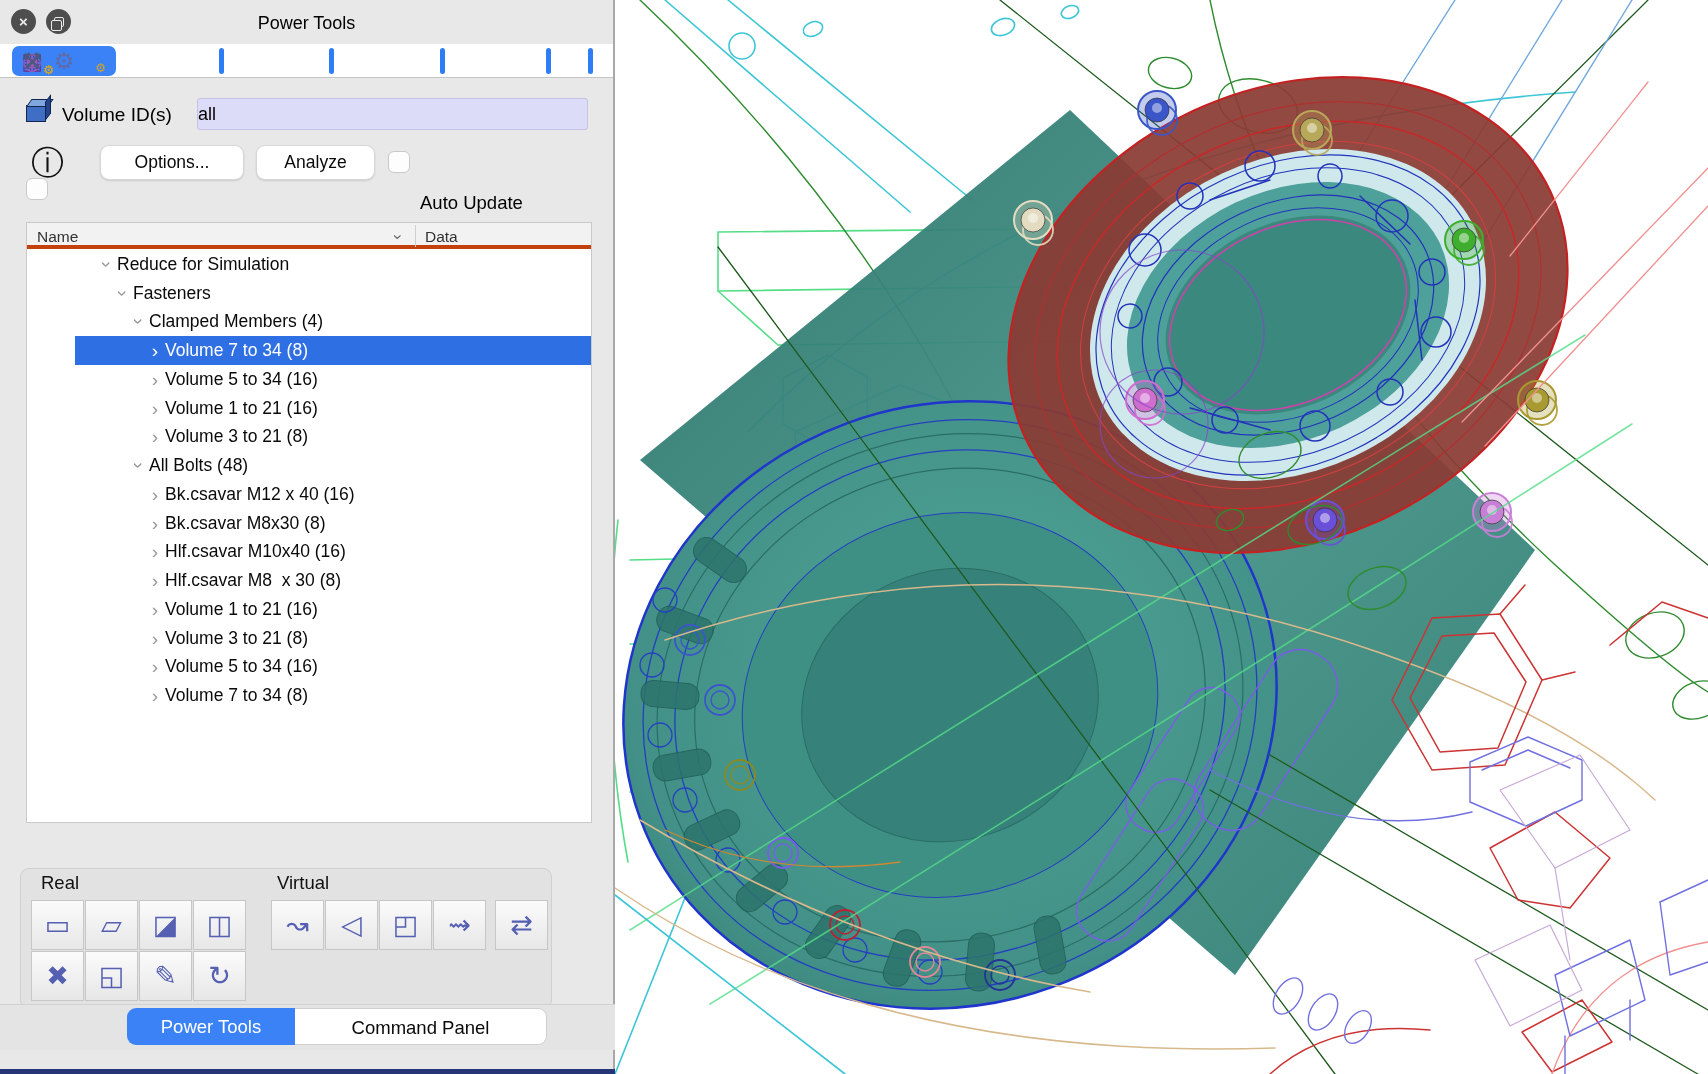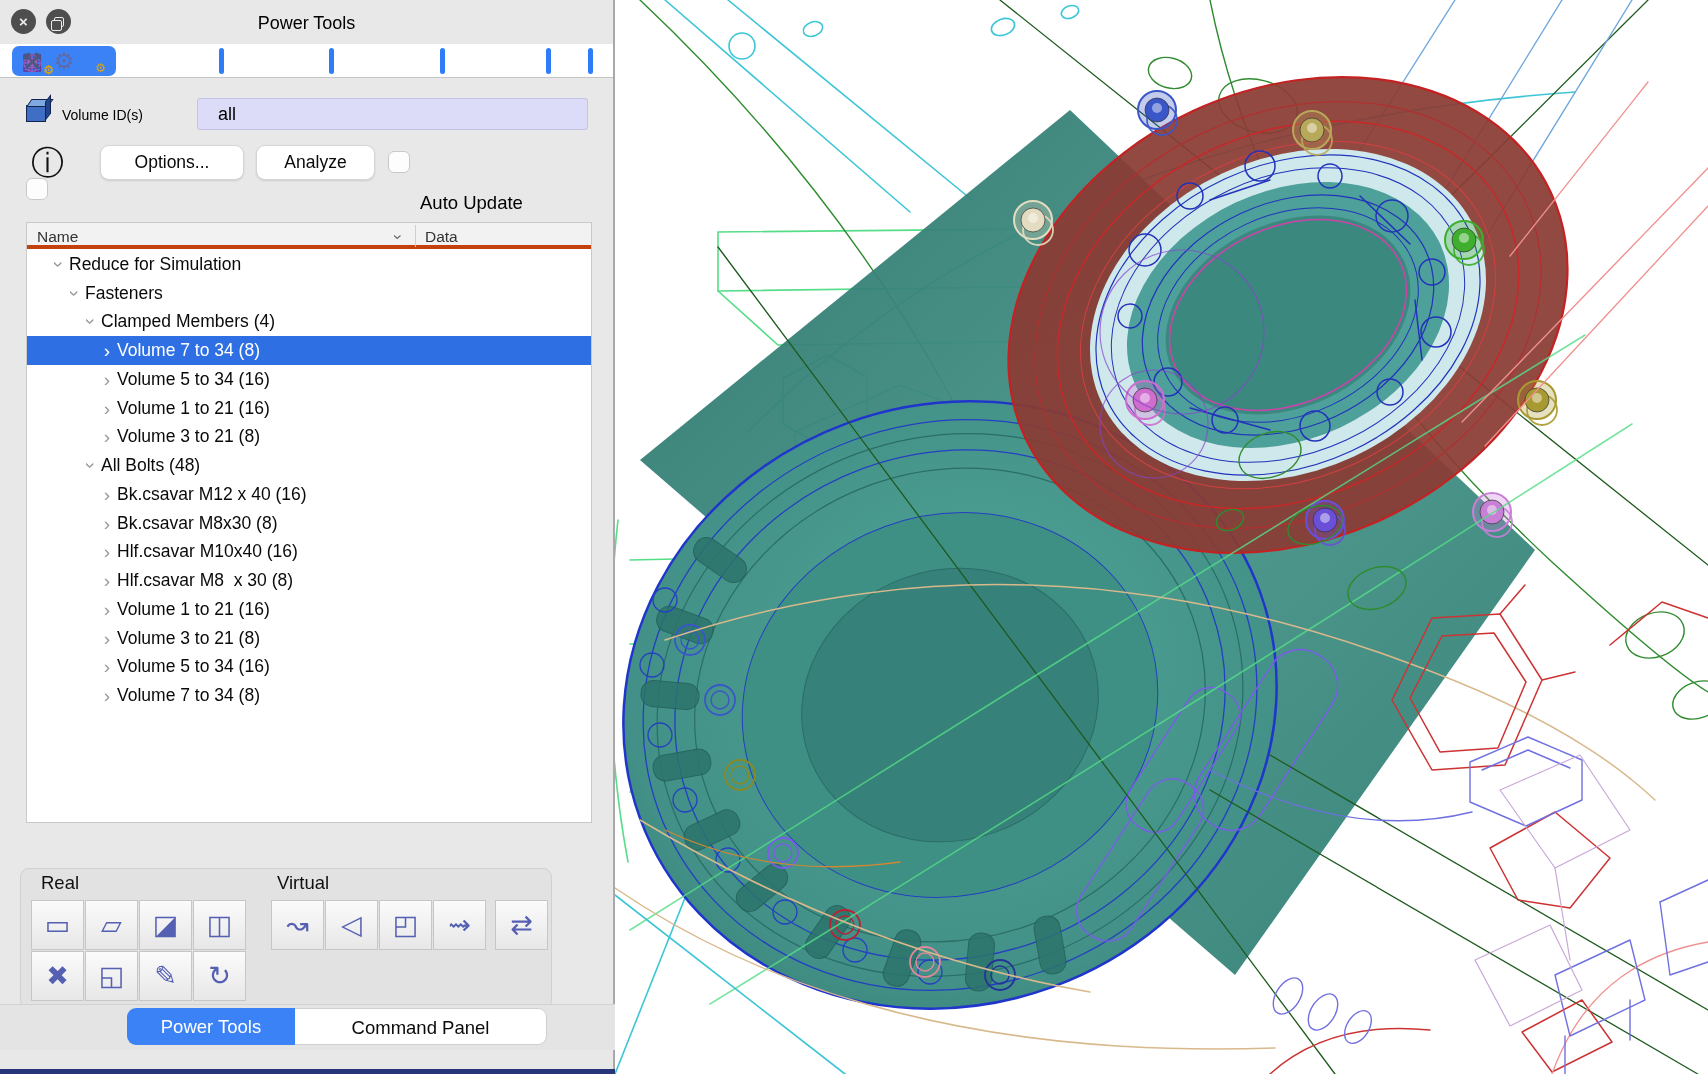--- a/index.html
+++ b/index.html
@@ -25,22 +25,22 @@
   .top-tab:nth-child(4){left:337px;}
   .top-tab:nth-child(5){left:448px;}
   .tab-glyph{font-size:23px;line-height:1;}
   .tab-badge{position:absolute;right:10px;bottom:2px;font-size:12px;line-height:1;}
   .tab-sep{position:absolute;top:4px;width:5px;height:26px;border-radius:3px;background:#2F7DF6;}
 
   .vol-row{position:absolute;top:97px;left:24px;width:566px;height:34px;}
   .cube-icon{position:absolute;left:2px;top:8px;width:20px;height:17px;background:#3E6FC4;border:1px solid #13244d;}
   .cube-icon::before{content:"";position:absolute;left:-1px;top:-7px;width:20px;height:6px;background:#7FA8E0;border:1px solid #13244d;transform:skewX(-35deg);transform-origin:bottom left;}
   .cube-icon::after{content:"";position:absolute;right:-6px;top:-4px;width:4px;height:17px;background:#23448c;border:1px solid #13244d;transform:skewY(-52deg);transform-origin:top left;}
-  .vol-label{position:absolute;left:38px;top:0;height:34px;line-height:36px;font-size:14px;color:#000;}
-  .vol-input{position:absolute;left:173px;top:1px;width:391px;height:32px;background:#DCDCF8;border:1px solid #c3c3e3;border-radius:3px;font-size:18px;color:#000;padding:0 20px;outline:none;}
+  .vol-label{position:absolute;left:38px;top:0;height:34px;line-height:36px;font-size:19px;color:#000;}
+  .vol-input{position:absolute;left:173px;top:1px;width:391px;height:32px;background:#DCDCF8;border:1px solid #c3c3e3;border-radius:3px;font-size:18px;color:#000;padding:0 0;outline:none;}
 
   .btn-row{position:absolute;top:144px;left:0;width:615px;height:37px;}
   .info-icon{position:absolute;left:31px;top:0px;font-size:33px;line-height:37px;color:#111;}
   .pill-btn{position:absolute;top:1px;height:35px;background:#fff;border:1px solid #d6d6d6;border-radius:9px;
             box-shadow:0 1px 2px rgba(0,0,0,0.13);font-size:17.5px;color:#0a0a0a;display:flex;align-items:center;justify-content:center;}
   .btn-options{left:100px;width:144px;}
   .btn-analyze{left:256px;width:119px;}
   .checkbox{position:absolute;width:22px;height:22px;background:#fdfdfd;border:1.5px solid #c9c9c9;border-radius:6px;}
   .cb-auto{left:388px;top:7px;}
   .cb-label{position:absolute;font-size:18.5px;color:#000;margin-top:40px;}
@@ -49,21 +49,21 @@
   .show-row{position:absolute;top:176px;left:0;width:692px;height:28px;}
   .cb-show{left:26px;top:2px;}
   .lbl-show{left:60px;top:0;height:28px;line-height:28px;}
 
   .tree{position:absolute;left:26px;top:222px;width:566px;height:601px;background:#fff;border:1px solid #c9c9c9;}
   .tree-header{position:absolute;top:0;left:0;right:0;height:26px;background:#f2f2f2;border-bottom:4px solid #c2410c;}
   .th-name{position:absolute;left:10px;top:0;height:26px;line-height:27px;font-size:15.5px;color:#333;}
   .th-sort{position:absolute;left:368px;top:1px;height:26px;line-height:26px;font-size:16px;color:#666;transform:rotate(90deg);}
   .th-div{position:absolute;left:388px;top:2px;width:1px;height:22px;background:#cfcfcf;}
   .th-data{position:absolute;left:398px;top:0;height:26px;line-height:27px;font-size:15.5px;color:#333;}
-  .tree-rows{position:absolute;top:27px;left:0;right:0;bottom:0;overflow:hidden;}
+  .tree-rows{position:absolute;top:27px;left:0;right:0;bottom:0;overflow:hidden;padding-left:48px;}
   .tree-row{height:28.75px;display:flex;align-items:center;font-size:17.5px;color:#0a0a0a;}
   .tree-row.sel{background:#2E6FE4;color:#fff;}
   .chev{width:16px;font-size:19px;line-height:1;color:#999;flex:0 0 16px;text-align:center;}
   .chev.expanded{transform:rotate(90deg);}
   .tree-row.sel .chev{color:#fff;}
   .tree-label{white-space:pre;margin-left:2px;}
 
   .toolbox{position:absolute;left:20px;top:868px;width:532px;height:141px;background:#e2e2e2;border:1px solid #d0d0d0;border-radius:9px;}
   .group-label{position:absolute;top:3px;font-size:18.5px;color:#111;}
   .real-label{left:20px;}

